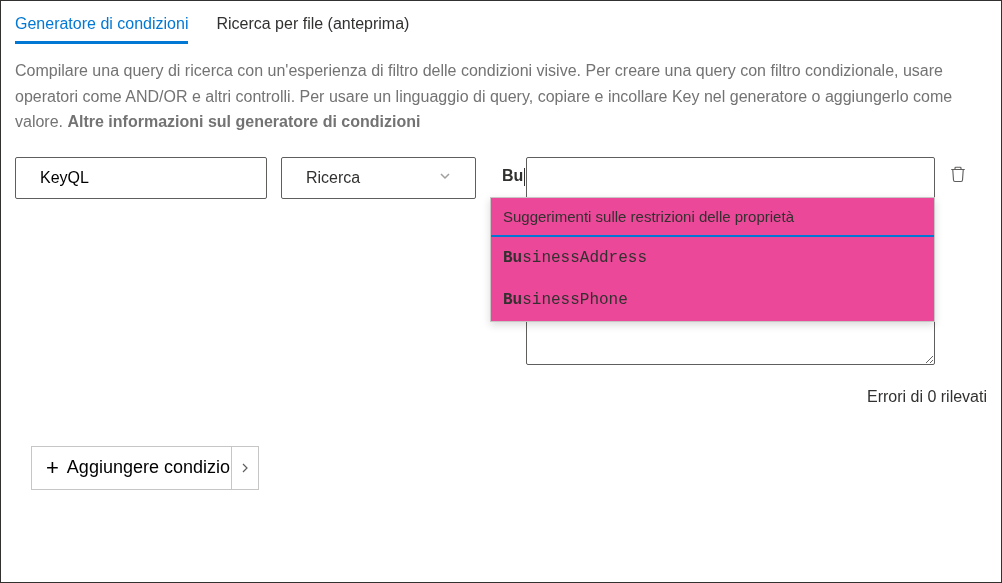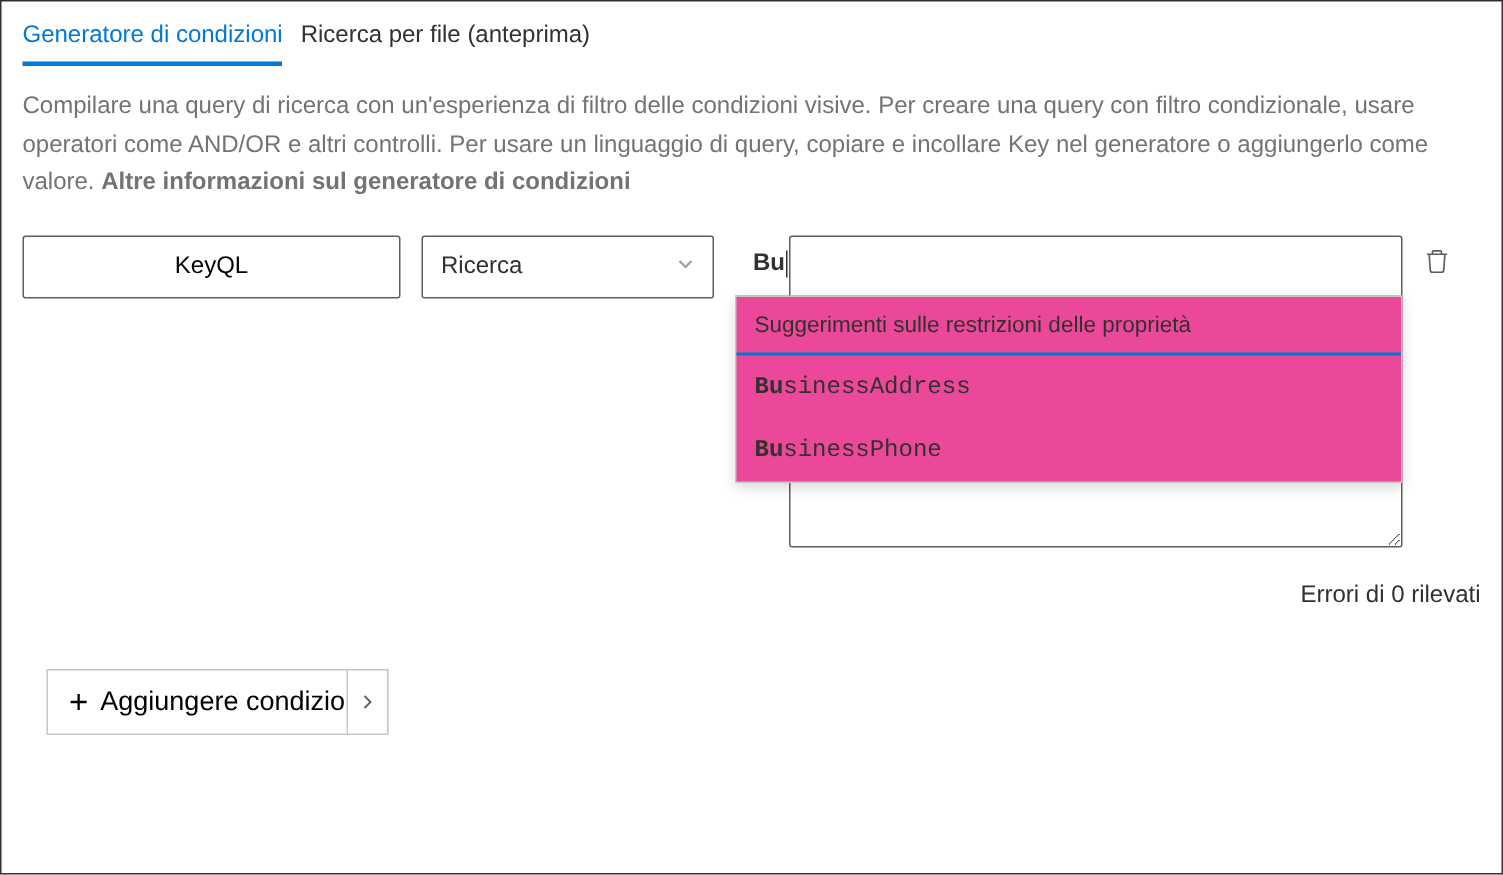--- a/index.html
+++ b/index.html
@@ -13,21 +13,21 @@
       color: #323130;
       background: #fff;
       width: 1002px;
       height: 583px;
       border: 1px solid #323130;
       padding: 8px 14px 14px 14px;
       position: relative;
     }
     .tabs {
       display: flex;
-      gap: 12px;
+      gap: 28px;
       margin-bottom: 14px;
     }
     .tab {
       padding: 6px 0 8px 0;
       font-size: 16px;
       cursor: pointer;
       border-bottom: 3px solid transparent;
       color: #323130;
     }
     .tab.active {
@@ -47,25 +47,24 @@
     .conditions-row {
       display: flex;
       gap: 14px;
       align-items: flex-start;
       margin-bottom: 18px;
     }
     .field-input, .field-select {
       height: 42px;
       border: 1px solid #605e5c;
       border-radius: 2px;
-      padding: 0 12px;
+      padding: 0 24px;
       font-size: 16px;
       font-family: inherit;
       background: #fff;
-      text-align: center;
     }
     .field-keyql {
       width: 252px;
     }
     .field-operator {
       width: 195px;
       position: relative;
       display: flex;
       align-items: center;
       justify-content: space-between;

